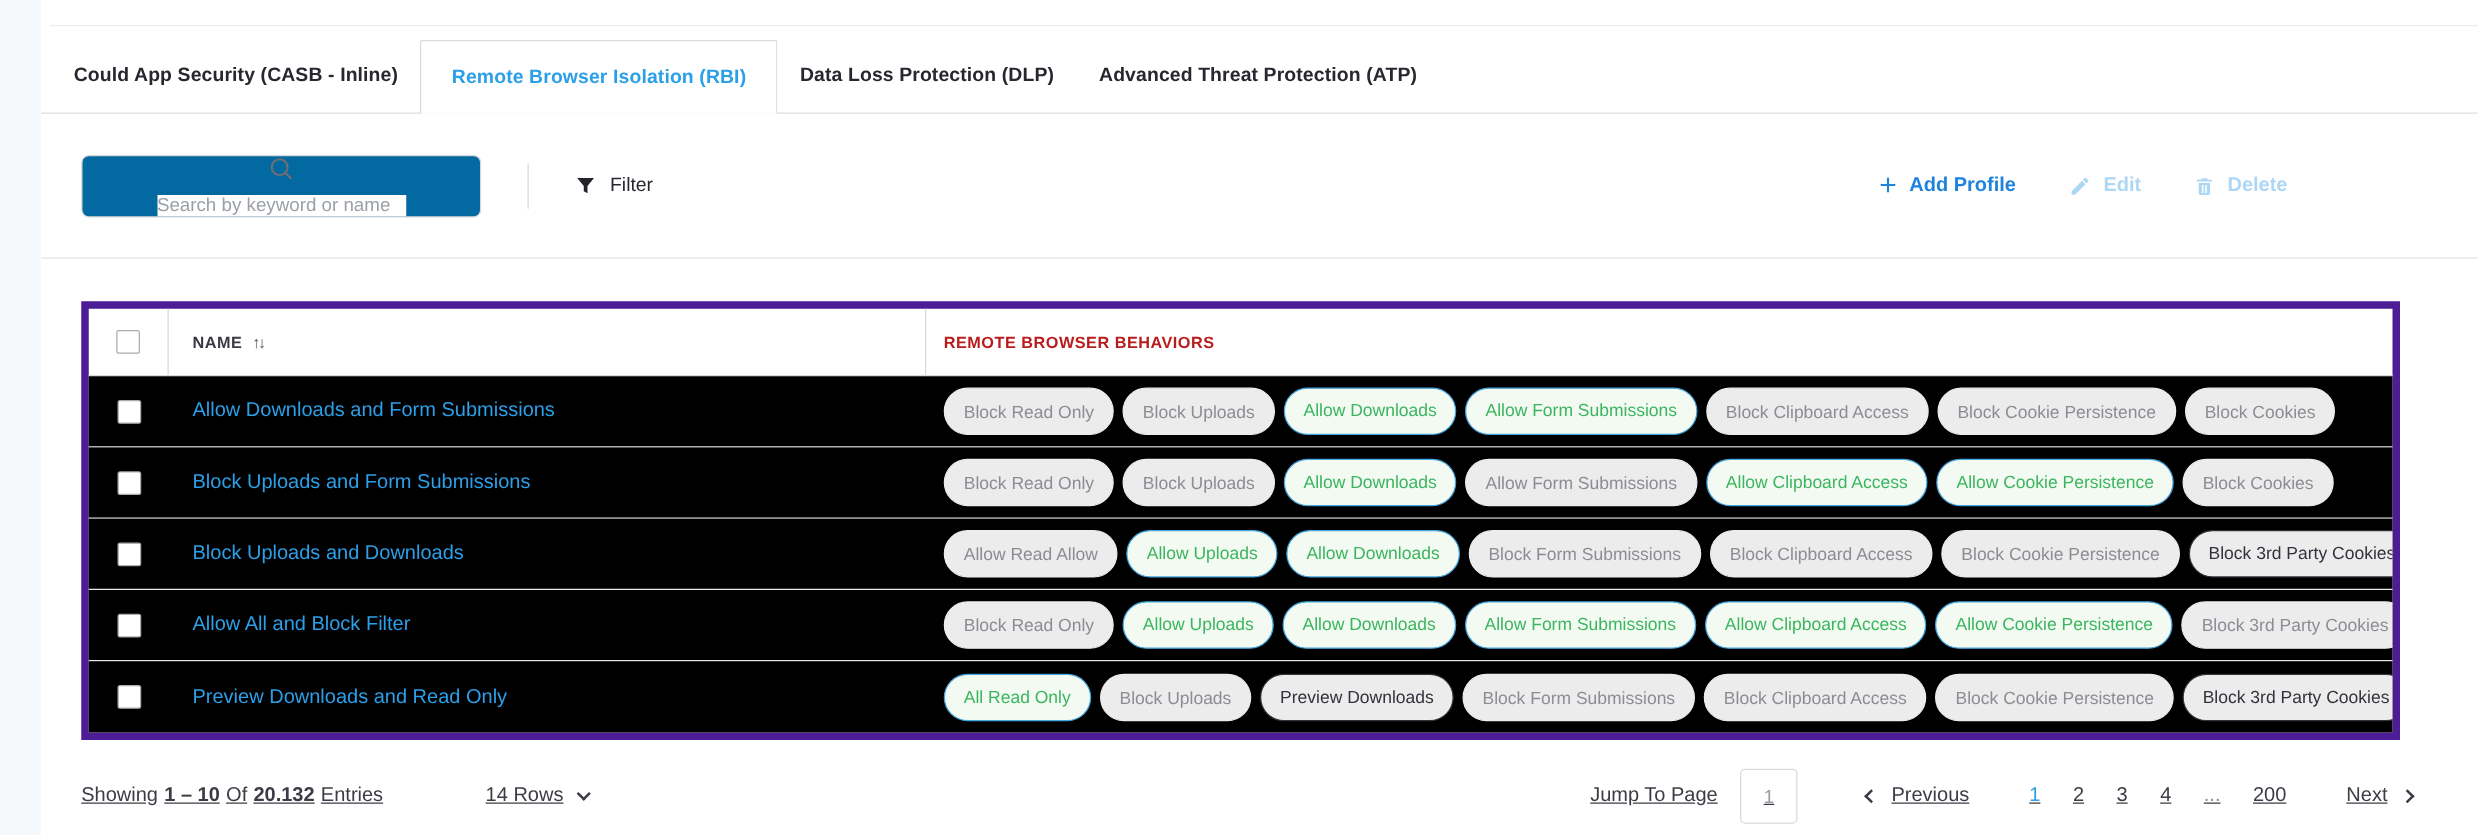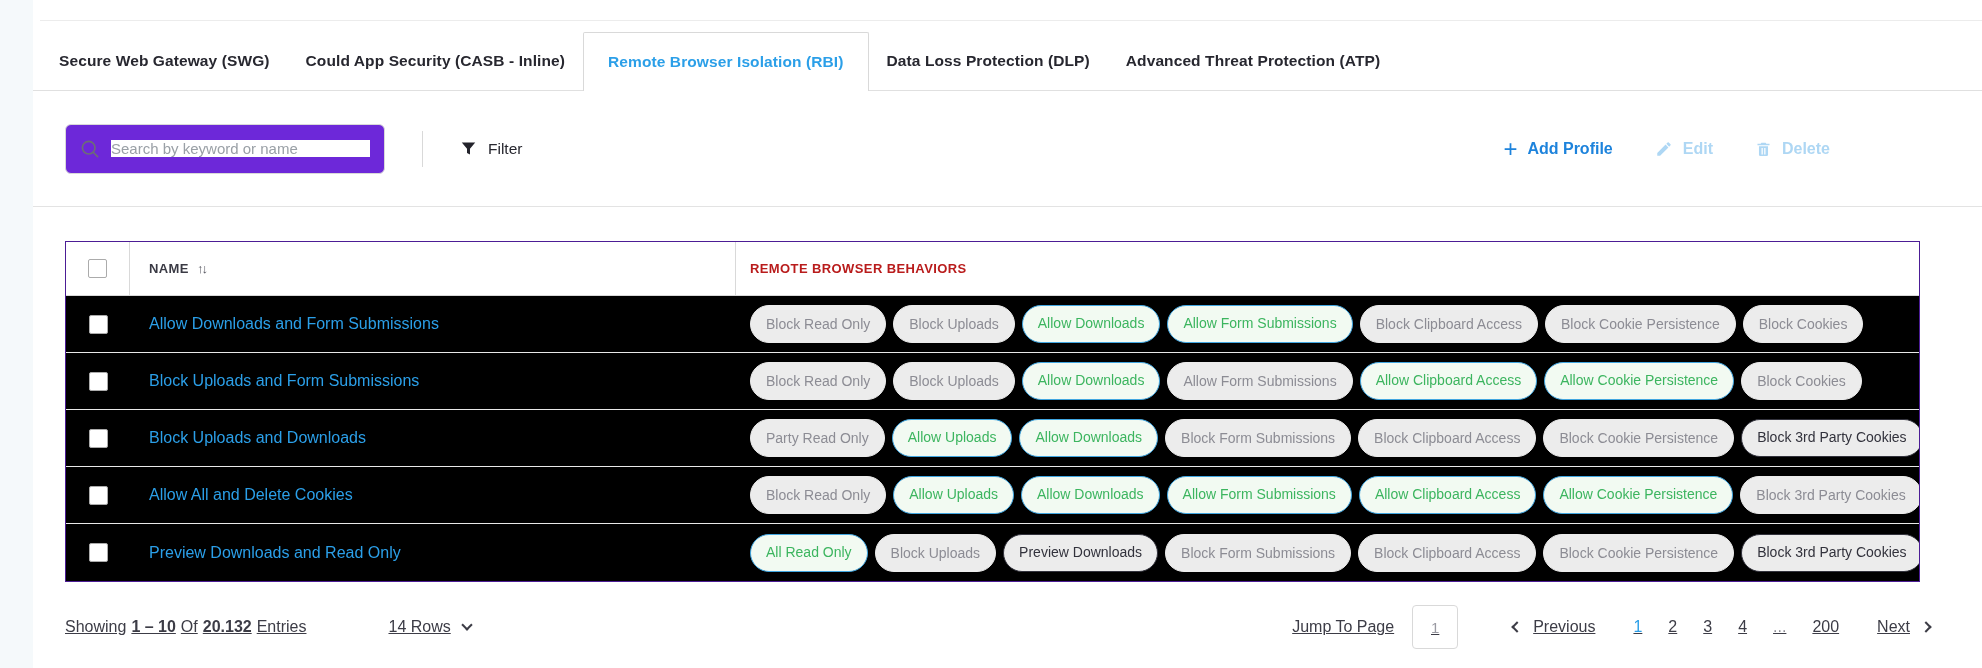--- a/index.html
+++ b/index.html
@@ -14,35 +14,35 @@
     padding-left:8px; border-bottom:1px solid #e0e0e0; }
   .tab { padding:0 18px; line-height:58px; font-size:15.5px; font-weight:700;
     color:#27272f; cursor:pointer; white-space:nowrap; letter-spacing:.1px; }
   .tab.active { color:#2b9fe8; background:#fff; border:1px solid #d9d9d9; border-bottom:none;
     margin-bottom:-1px; z-index:2; border-radius:2px 2px 0 0; padding:0 24px; }
 
   
   .toolbar { height:116px; display:flex; align-items:center; padding:0 152px 0 32px;
     border-bottom:1px solid #e3e3e3; }
   .search-box { width:320px; height:50px; border:1px solid #d9d9d9; border-radius:6px;
-    display:flex; align-items:center; padding:0 14px; gap:11px; background:#6d28d9; }
+    display:flex; align-items:center; padding:0 14px; gap:11px; background:#0369a1;flex-direction:column; }
   .search-box input { border:none; outline:none; flex:1; font-size:15px;
     font-family:"Liberation Sans", sans-serif; color:#32323c; }
   .search-box input::placeholder { color:#9aa0a6; }
   .vdiv { width:1px; height:36px; background:#d9d9d9; margin:0 37px; }
   .filter-btn { display:flex; align-items:center; gap:11px; font-size:15.5px;
     color:#27272f; cursor:pointer; }
   .actions { margin-left:auto; display:flex; align-items:center; gap:42px; }
   .action { display:flex; align-items:center; gap:10px; font-size:16px; font-weight:600; cursor:pointer; }
   .action.add { color:#1d83dc; }
   .action.add .plus { font-size:24px; font-weight:400; line-height:20px; }
   .action.disabled { color:#aed7f4; cursor:default; }
 
   
-  .table { margin:34px 62px 0 32px; border:1px solid #4c1d95; }
+  .table { margin:34px 62px 0 32px; border:6px solid #4c1d95; }
   .thead { display:flex; height:54px; border-bottom:1px solid #d9d9d9; align-items:stretch; }
   .thead .col-check { border-right:1px solid #d9d9d9; }
   .thead .col-name { border-right:1px solid #d9d9d9; display:flex; align-items:center; gap:8px;
     font-size:13px; font-weight:700; letter-spacing:.4px; color:#3a3a44; }
   .thead .col-behaviors { display:flex; align-items:center; font-size:13px; font-weight:700;
     letter-spacing:.4px; color:#b91c1c; }
   .col-check { width:64px; display:flex; align-items:center; justify-content:center; flex:none; }
   .col-name { width:606px; flex:none; padding-left:19px; display:flex; align-items:center; }
   .col-behaviors { flex:1; padding-left:14px; display:flex; align-items:center; gap:7px; overflow:hidden; }
   .sort { font-size:13px; color:#55555e; letter-spacing:-2px; cursor:pointer; }
@@ -66,37 +66,36 @@
   .rows-select { display:flex; align-items:center; gap:12px; margin-left:82px; cursor:pointer; }
   .chev { width:8px; height:8px; border:solid currentColor; border-width:0 2px 2px 0;
     display:inline-block; }
   .chev.down  { transform:rotate(45deg); margin-top:-4px; }
   .chev.left  { transform:rotate(135deg); }
   .chev.right { transform:rotate(-45deg); }
   .jump { margin-left:auto; display:flex; align-items:center; gap:18px; }
   .jump input { width:46px; height:44px; border:1px solid #d9d9d9; border-radius:4px;
     text-align:center; font-size:15px; color:#9a9aa2; outline:none;
     font-family:"Liberation Sans", sans-serif; }
-  .pager { display:flex; align-items:center; margin-left:55px; gap:6px; }
+  .pager { display:flex; align-items:center; margin-left:55px; gap:16px; }
   .pager .nav { display:flex; align-items:center; gap:12px; cursor:pointer; color:#3c3c46; }
   .pages { display:flex; align-items:center; gap:26px; margin:0 32px; }
   .page { cursor:pointer; color:#3c3c46; }
   .page.active { color:#2b9fe8; }
   .page.dots { color:#8c8c94; cursor:default; }
 </style>
 </head>
 <body>
 
 <div class="left-strip"></div>
 <div class="content">
 
   <div class="hairline"></div>
 
   <div class="tabs" id="tabs">
-      <div class="tab">Secure Web Gateway (SWG)</div>
       <div class="tab">Could App Security (CASB - Inline)</div>
       <div class="tab active">Remote Browser Isolation (RBI)</div>
       <div class="tab">Data Loss Protection (DLP)</div>
       <div class="tab">Advanced Threat Protection (ATP)</div>
     </div>
 
   <div class="toolbar">
     <div class="search-box">
       <svg width="20" height="20" viewBox="0 0 20 20">
         <circle cx="8.7" cy="8.7" r="6.3" fill="none" stroke="#6d6d76" stroke-width="1.7"></circle>
@@ -180,35 +179,35 @@
           </div>
         </div>
         <div class="trow">
           <div class="col-check">
             <span class="checkbox"></span>
           </div>
           <div class="col-name">
             <a class="name-link">Block Uploads and Downloads</a>
           </div>
           <div class="col-behaviors">
-            <span class="badge grey">Party Read Only</span>
+            <span class="badge grey">Allow Read Allow</span>
             <span class="badge allow">Allow Uploads</span>
             <span class="badge allow">Allow Downloads</span>
             <span class="badge grey">Block Form Submissions</span>
             <span class="badge grey">Block Clipboard Access</span>
             <span class="badge grey">Block Cookie Persistence</span>
             <span class="badge dark">Block 3rd Party Cookies</span>
           </div>
         </div>
         <div class="trow">
           <div class="col-check">
             <span class="checkbox"></span>
           </div>
           <div class="col-name">
-            <a class="name-link">Allow All and Delete Cookies</a>
+            <a class="name-link">Allow All and Block Filter</a>
           </div>
           <div class="col-behaviors">
             <span class="badge grey">Block Read Only</span>
             <span class="badge allow">Allow Uploads</span>
             <span class="badge allow">Allow Downloads</span>
             <span class="badge allow">Allow Form Submissions</span>
             <span class="badge allow">Allow Clipboard Access</span>
             <span class="badge allow">Allow Cookie Persistence</span>
             <span class="badge grey">Block 3rd Party Cookies</span>
           </div>

